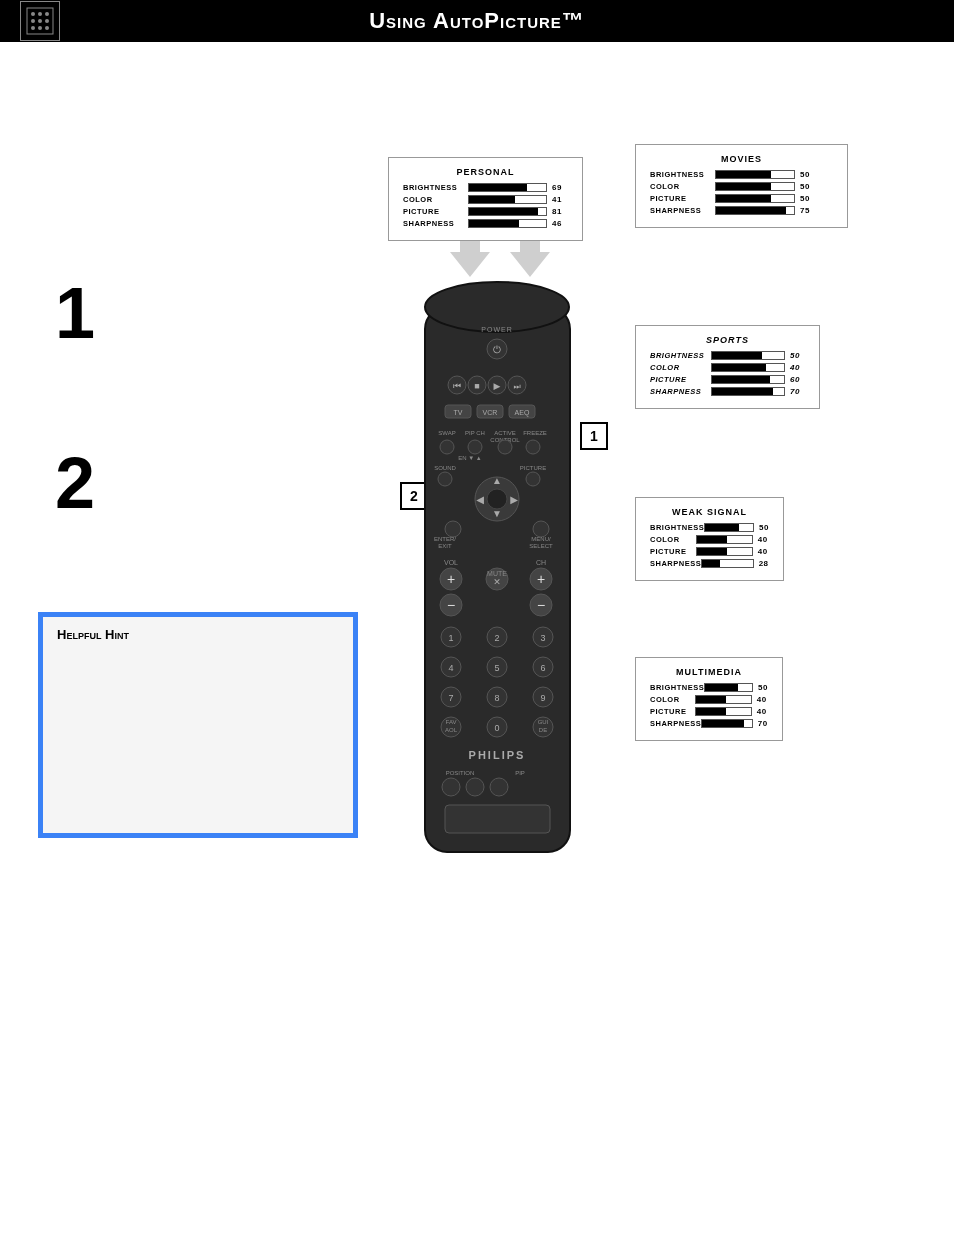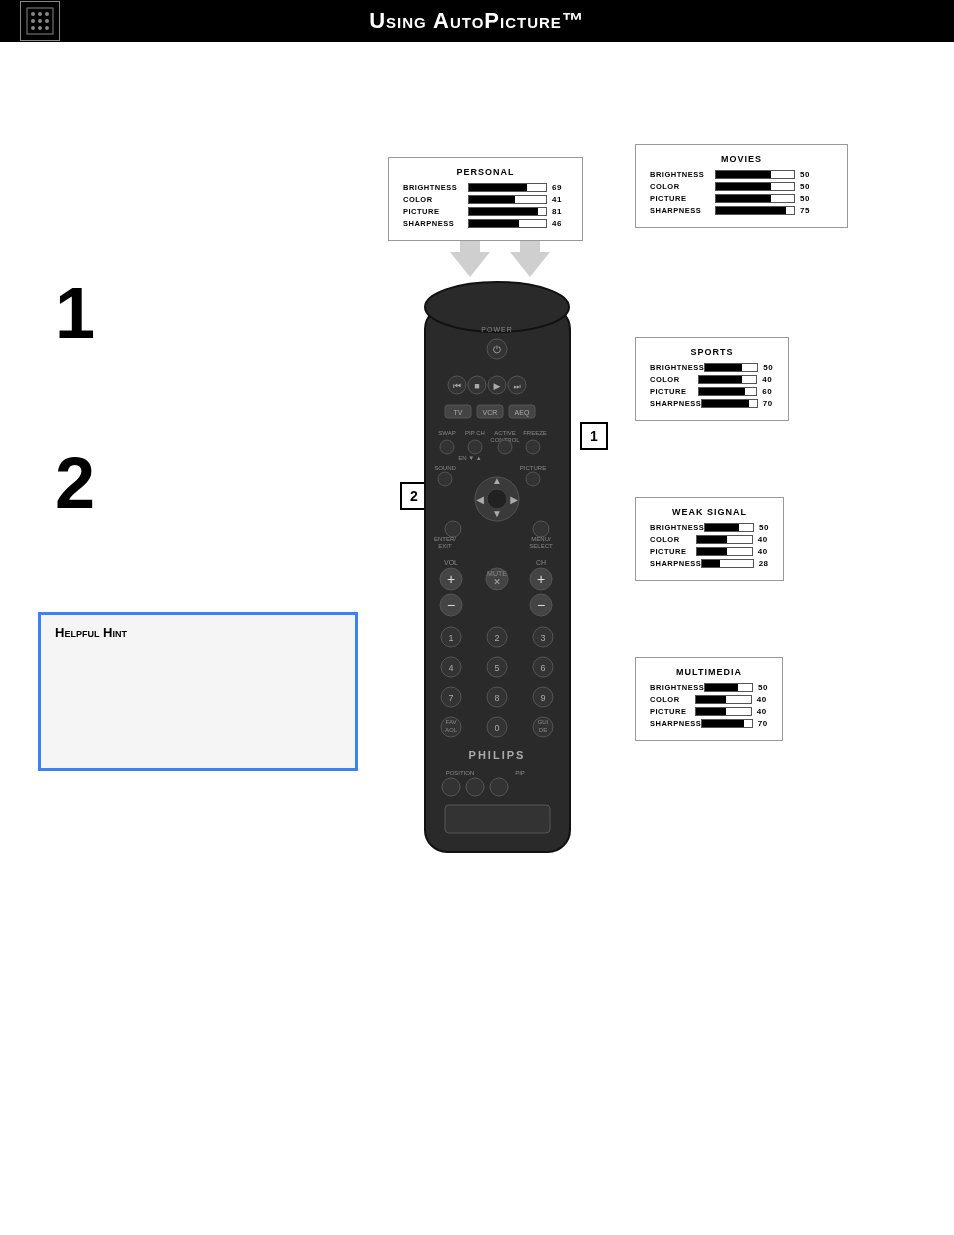--- a/index.html
+++ b/index.html
@@ -126,22 +126,23 @@
     
     .panel-movies {
       left: 635px;
       top: 102px;
       width: 213px;
     }
 
     
     .panel-sports {
       left: 635px;
-      top: 295px;
-      width: 154px;
+      top: 283px;
+      width: 185px;
+      font-style: italic;
     }
 
     
     .panel-weak {
       left: 635px;
       top: 455px;
       width: 149px;
     }
 
     
@@ -150,22 +151,22 @@
       top: 615px;
       width: 148px;
     }
 
     
     .helpful-hint {
       position: absolute;
       left: 38px;
       top: 570px;
       width: 320px;
-      height: 159px;
-      border: 3px solid #3b82f6;
+      height: 226px;
+      border: 5px solid #3b82f6;
       background: #f5f5f5;
       padding: 10px 14px;
     }
     .helpful-hint-title {
       font-size: 13px;
       font-weight: bold;
       font-variant: small-caps;
       margin-bottom: 8px;
     }
 

